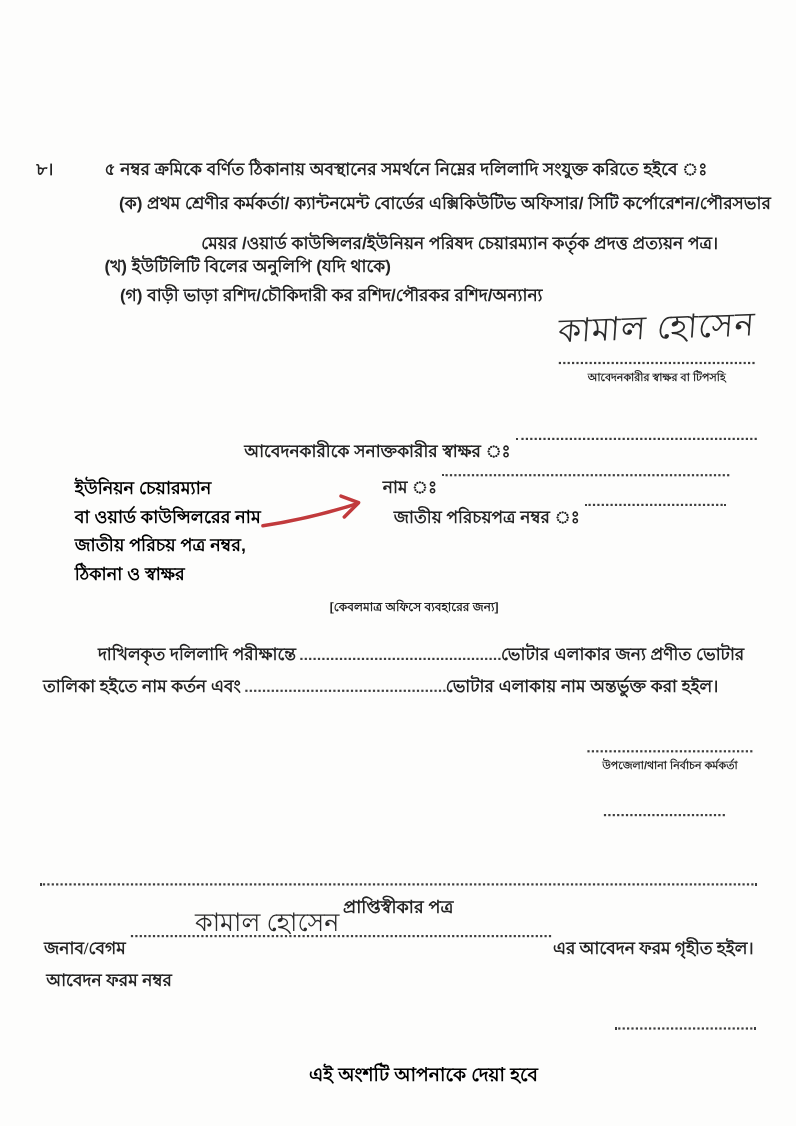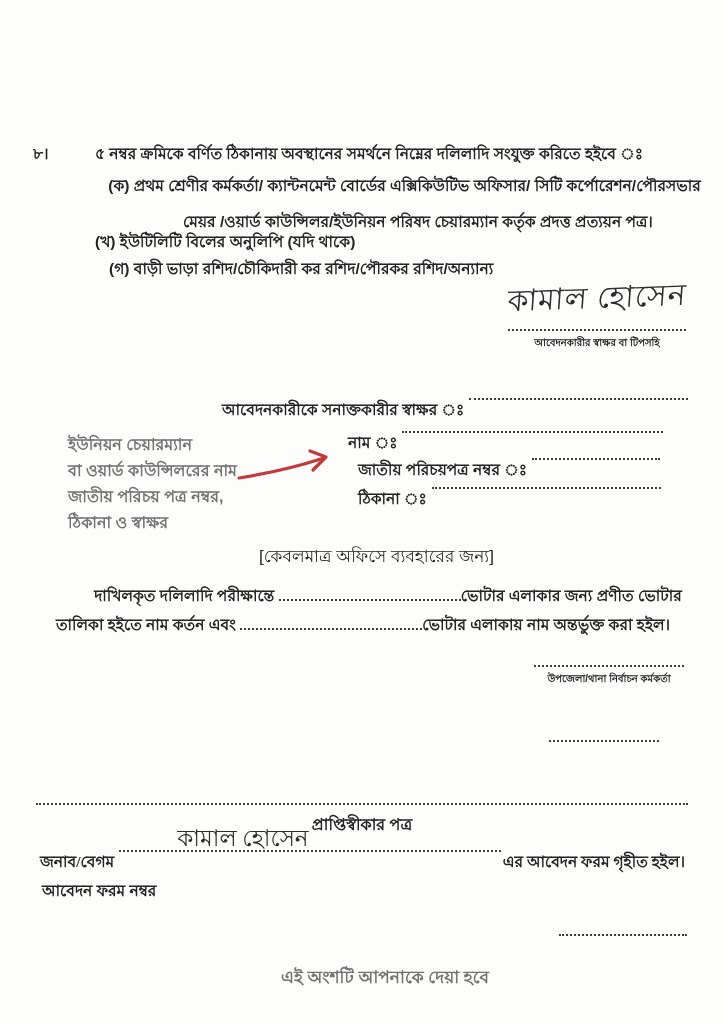--- a/index.html
+++ b/index.html
@@ -15,21 +15,21 @@
     overflow:hidden;
   }
   .abs{position:absolute;}
   .dl{border-bottom:2px dotted #3d3d3d;}
   .row{display:flex;align-items:flex-start;}
   .row .label{white-space:nowrap;margin-right:5px;}
   .row .dl{flex:1;margin-bottom:3px;height:0;}
   .dli{display:inline-block;width:182px;border-bottom:2px dotted #3d3d3d;height:2px;}
   .hang{padding-left:27px;text-indent:-27px;line-height:36px;}
   .center{left:0;right:0;text-align:center;}
-  .red{color:#737373;}
+  .red{color:#000000;}
   .sig-script{
     font-size:30px;font-weight:400;letter-spacing:1px;
     transform:rotate(-2deg) skewX(-6deg);
     transform-origin:center;
     white-space:nowrap;
     color:#2b2b2b;
   }
   .sig-print{
     font-size:23px;font-weight:500;white-space:nowrap;color:#2b2b2b;
   }
@@ -76,46 +76,42 @@
     <span class="dl"></span>
   </div>
   <div class="abs row" style="left:348px;top:431px;width:315px;">
     <span class="label">নাম ঃ</span>
     <span class="dl"></span>
   </div>
   <div class="abs row" style="left:358px;top:458px;width:302px;">
     <span class="label">জাতীয় পরিচয়পত্র নম্বর ঃ</span>
     <span class="dl"></span>
   </div>
-  <div class="abs row" style="left:358px;top:487px;width:303px;">
-    <span class="label">ঠিকানা ঃ</span>
-    <span class="dl"></span>
-  </div>
 
   <div class="abs note red" style="left:68px;top:432px;">
     <div>ইউনিয়ন চেয়ারম্যান</div>
     <div>বা ওয়ার্ড কাউন্সিলরের নাম</div>
     <div>জাতীয় পরিচয় পত্র নম্বর,</div>
     <div>ঠিকানা ও স্বাক্ষর</div>
   </div>
 
   <svg class="abs" style="left:236px;top:446px;" width="100" height="38" viewBox="0 0 100 38">
     <path d="M3 32 Q 48 25, 88 12" stroke="#c13a3c" stroke-width="3.2" fill="none" stroke-linecap="round"></path>
     <polyline points="74,5 90,11 77,24" stroke="#c13a3c" stroke-width="3.2" fill="none" stroke-linecap="round" stroke-linejoin="round"></polyline>
   </svg>
 
-  <div class="abs center" style="top:543px;font-weight:400;font-size:17px;padding-left:29px;">[কেবলমাত্র অফিসে ব্যবহারের জন্য]</div>
+  <div class="abs center" style="top:543px;font-weight:700;font-size:11px;padding-left:29px;">[কেবলমাত্র অফিসে ব্যবহারের জন্য]</div>
 
-  <div class="abs para" style="left:39px;top:581px;width:648px;text-align:center;">
+  <div class="abs para" style="left:39px;top:581px;width:648px;">
     <span>দাখিলকৃত দলিলাদি পরীক্ষান্তে</span>
     <span class="dli"></span><span>ভোটার এলাকার জন্য প্রণীত ভোটার তালিকা হইতে নাম কর্তন এবং</span>
     <span class="dli"></span><span>ভোটার এলাকায় নাম অন্তর্ভুক্ত করা হইল।</span>
   </div>
 
-  <div class="abs sigblock" style="left:523px;top:661px;width:172px;">
+  <div class="abs sigblock" style="left:523px;top:678px;width:172px;">
     <div class="dl" style="width:150px;"></div>
     <div class="cap">উপজেলা/থানা নির্বাচন কর্মকর্তা</div>
   </div>
 
   <div class="abs dl" style="left:549px;top:740px;width:110px;height:0;"></div>
 
   <div class="abs dl" style="left:36px;top:803px;width:652px;height:0;border-bottom-width:2.5px;"></div>
 
   <div class="abs center" style="top:812px;font-weight:700;font-size:16px;">প্রাপ্তিস্বীকার পত্র</div>
 

